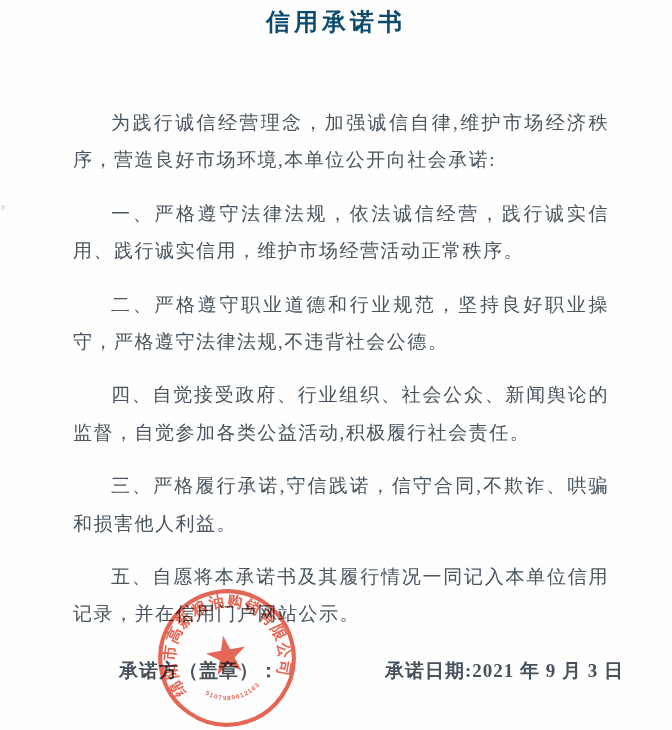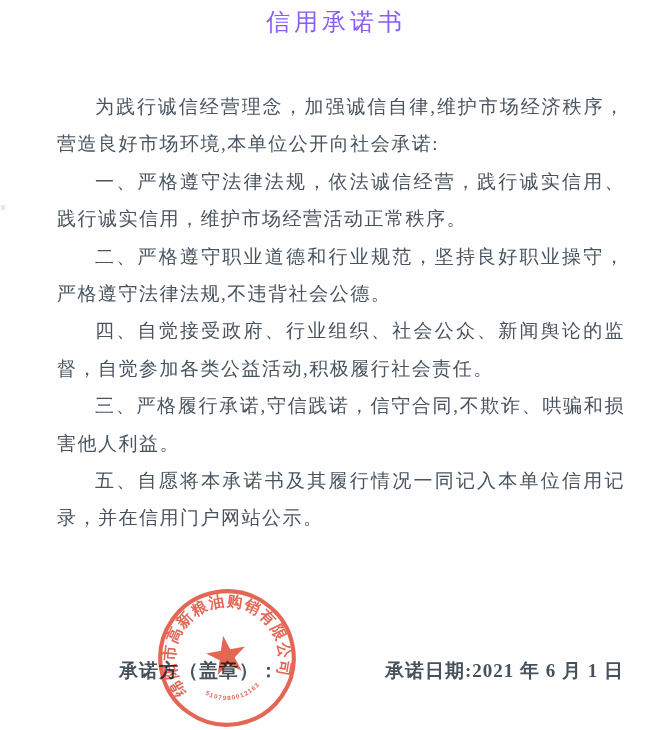--- a/index.html
+++ b/index.html
@@ -15,37 +15,37 @@
     font-family: "Liberation Serif", "DejaVu Serif", serif;
     overflow: hidden;
   }
   .doc-title {
     position: absolute;
     top: 6px;
     left: 0;
     width: 100%;
     text-align: center;
     font-size: 24px;
-    font-weight: normal;
+    font-weight: bold;
     letter-spacing: 4px;
-    color: #8b5cf6;
+    color: #0c4a6e;
     margin: 0;
   }
   .content {
     position: absolute;
     top: 88px;
     left: 57px;
     width: 568px;
     font-size: 19px;
     line-height: 37.4px;
     color: #49545e;
     text-align: justify;
   }
   .content p {
-    margin: 0;
+    margin: 16px;
     text-indent: 2em;
     letter-spacing: 1.5px;
   }
   .footer {
     position: absolute;
     top: 658px;
     left: 0;
     width: 100%;
     height: 30px;
     font-size: 19px;
@@ -95,21 +95,21 @@
     <p>为践行诚信经营理念，加强诚信自律,维护市场经济秩序，营造良好市场环境,本单位公开向社会承诺:</p>
     <p>一、严格遵守法律法规，依法诚信经营，践行诚实信用、践行诚实信用，维护市场经营活动正常秩序。</p>
     <p>二、严格遵守职业道德和行业规范，坚持良好职业操守，严格遵守法律法规,不违背社会公德。</p>
     <p>四、自觉接受政府、行业组织、社会公众、新闻舆论的监督，自觉参加各类公益活动,积极履行社会责任。</p>
     <p>三、严格履行承诺,守信践诺，信守合同,不欺诈、哄骗和损害他人利益。</p>
     <p>五、自愿将本承诺书及其履行情况一同记入本单位信用记录，并在信用门户网站公示。</p>
   </div>
 
   <div class="footer">
     <span class="signer-label">承诺方（盖章）：</span>
-    <span class="date-label">承诺日期:2021 年 6 月 1 日</span>
+    <span class="date-label">承诺日期:2021 年 9 月 3 日</span>
   </div>
 
   <svg class="stamp" viewBox="0 0 200 200" aria-hidden="true">
     <g transform="rotate(-10 100 100)" fill="none">
       <circle cx="100" cy="100" r="89" stroke="#e14e3a" stroke-width="5.5"></circle>
       <polygon fill="#e14e3a" points="100,70 106.3,89.1 126.4,89.1 110.1,101.1 116.3,120.3 100,108.5 83.7,120.3 89.9,101.1 73.6,89.1 93.7,89.1"></polygon>
       <defs>
         <path id="companyArc" d="M 39.4,136 A 70,70 0 1 1 160.6,136"></path>
         <path id="serialArc" d="M 61,141 A 58,58 0 0 0 139,141"></path>
       </defs>

